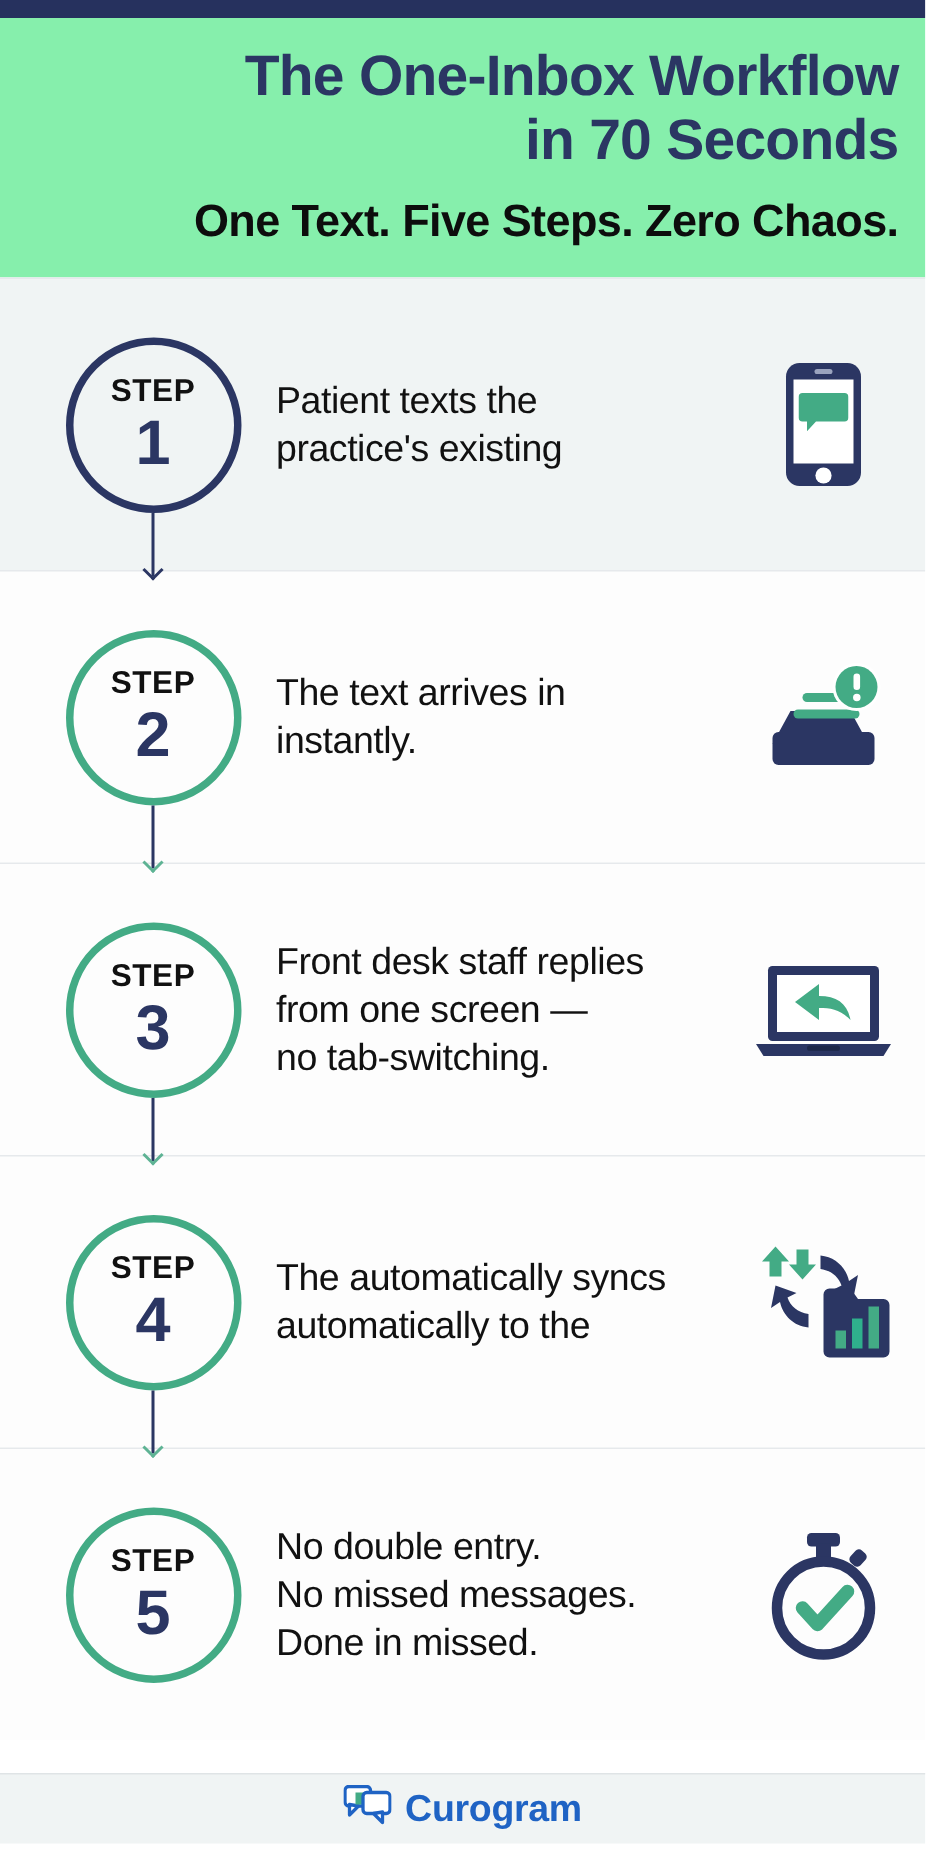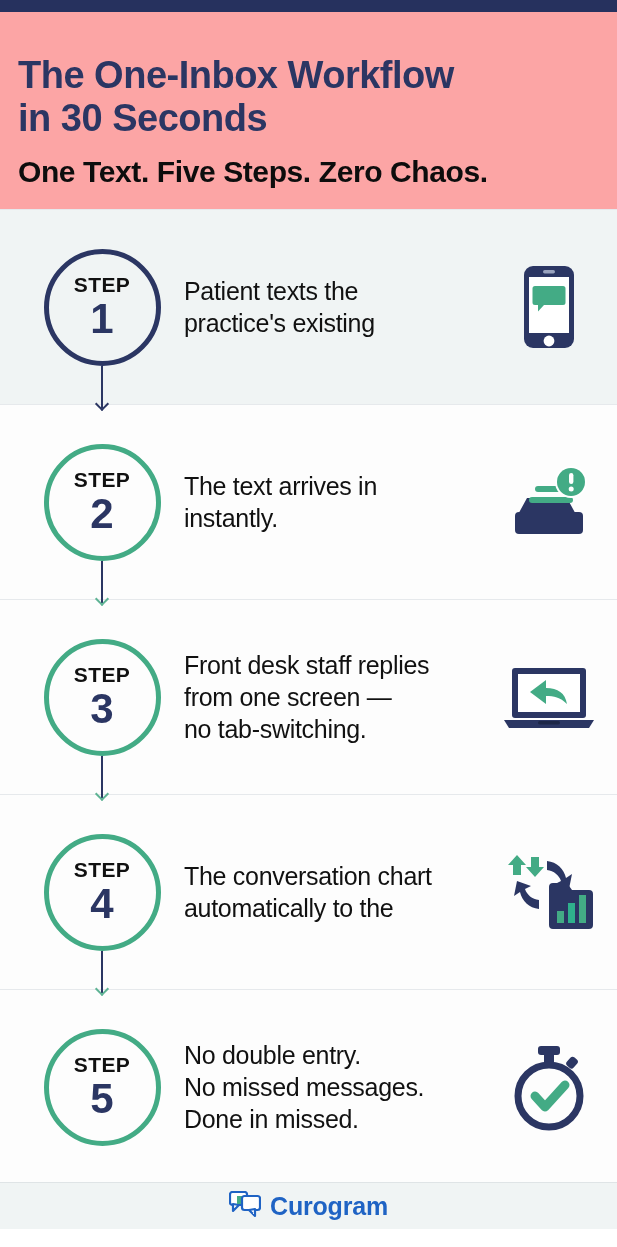--- a/index.html
+++ b/index.html
@@ -19,23 +19,23 @@
 
   
   .topbar {
     height: 12px;
     width: 100%;
     background: #26315e;
   }
 
   
   .header {
-    padding: 42px 18px 20px 18px;
-    text-align: left;
-    background: #fca5a5;
+    padding: 18px 18px 20px 18px;
+    text-align: right;
+    background: #86efac;
   }
   .title {
     color: #2b3663;
     font-weight: 700;
     font-size: 38px;
     line-height: 1.12;
     letter-spacing: -0.5px;
   }
   .subtitle {
     margin-top: 16px;
@@ -155,21 +155,21 @@
 </head>
 <body>
 
 <div class="page">
 
   <div class="topbar"></div>
 
   <div class="header">
     <div class="title">
       <span>The One-Inbox Workflow</span><br>
-      <span>in 30 Seconds</span>
+      <span>in 70 Seconds</span>
     </div>
     <div class="subtitle">One Text. Five Steps. Zero Chaos.</div>
   </div>
 
   <div class="steps">
 
     <div class="step-row tinted">
       <div class="circle-wrap">
         <div class="circle">
           <span class="circle-label">STEP</span>
@@ -249,21 +249,21 @@
     </div>
 
     <div class="step-row plain">
       <div class="circle-wrap">
         <div class="circle green">
           <span class="circle-label">STEP</span>
           <span class="circle-num">4</span>
         </div>
       </div>
       <div class="step-text">
-        <span class="ln">The conversation chart</span>
+        <span class="ln">The automatically syncs</span>
         <span class="ln">automatically to the</span>
       </div>
       <div class="step-icon">
         <svg width="96" height="86" viewBox="0 0 96 86">
           <path d="M16 6l9 10h-5v10h-8V16H7z" fill="#43ab85"></path>
           <path d="M34 28l-9-10h5V8h8v10h5z" fill="#43ab85"></path>
           <path d="M46 12c10 1 17 8 19 17l6-4-3 15-14-5 6-3c-2-6-7-10-14-11z" fill="#2b3663"></path>
           <path d="M38 60c-10-1-17-8-19-17l-6 4 3-15 14 5-6 3c2 6 7 10 14 11z" fill="#2b3663"></path>
           <path d="M52 34h14l5 7h17a4 4 0 0 1 4 4v31a4 4 0 0 1-4 4H52a4 4 0 0 1-4-4V38a4 4 0 0 1 4-4z" fill="#2b3663"></path>
           <rect x="56" y="62" width="7" height="12" fill="#43ab85"></rect>

